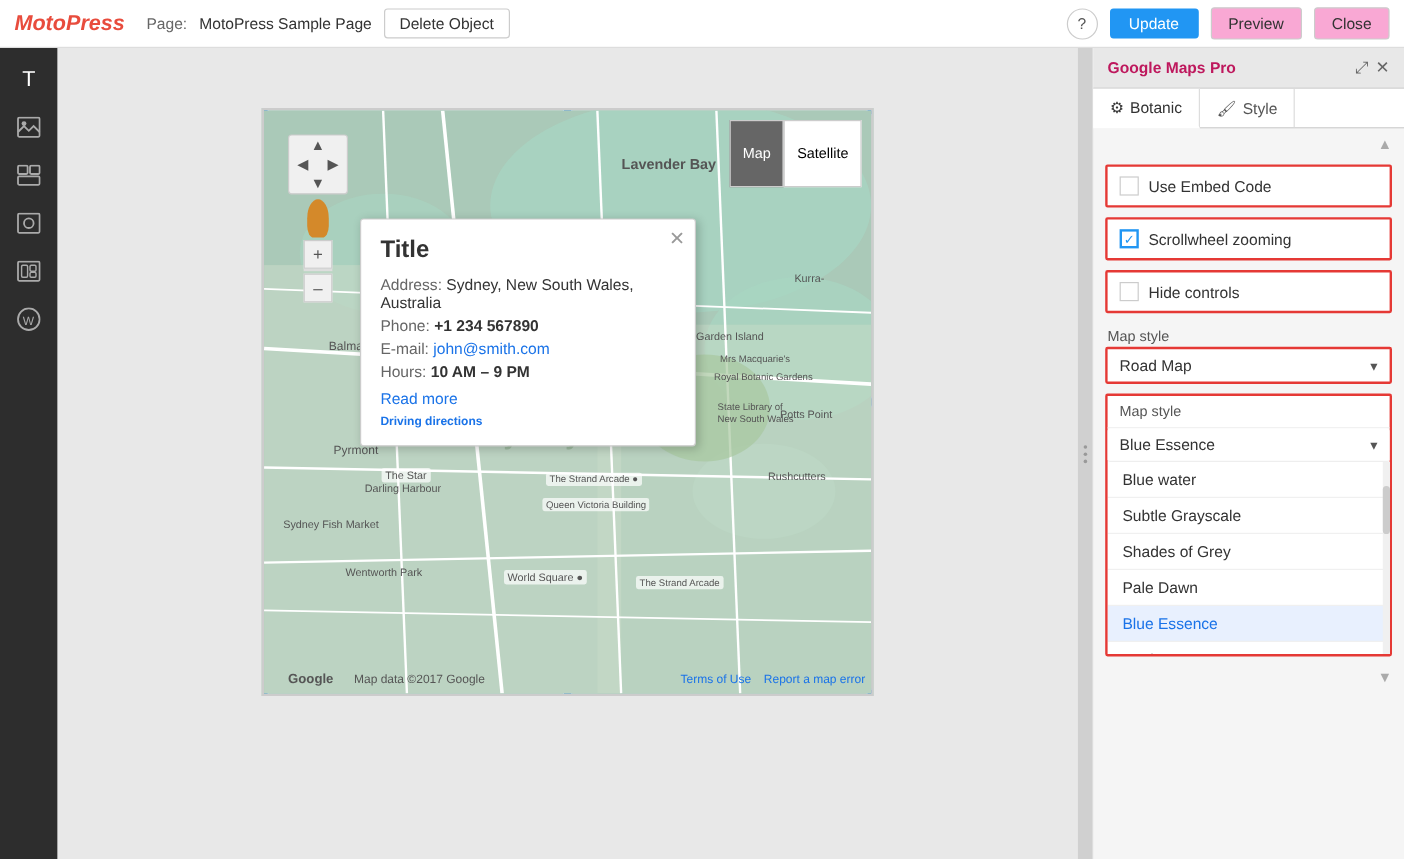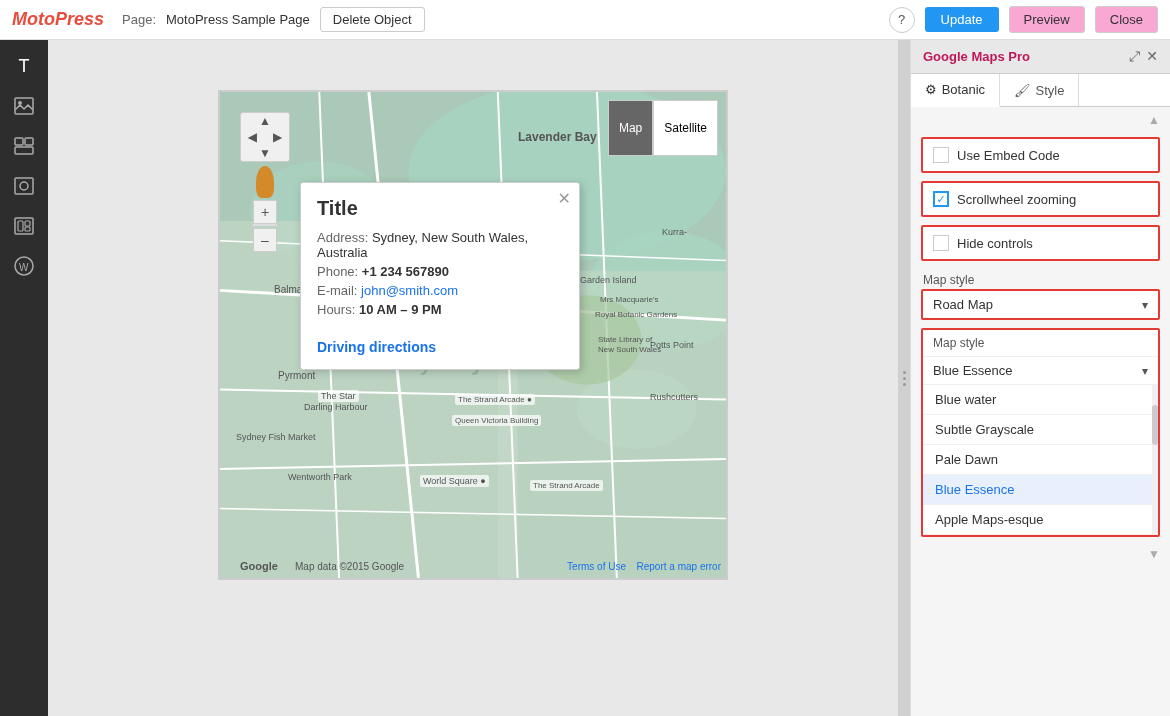--- a/index.html
+++ b/index.html
@@ -198,21 +198,21 @@
       font-size: 16px;
       color: #999;
     }
     .popup-title { font-size: 20px; font-weight: bold; margin-bottom: 10px; color: #333; }
     .popup-field { font-size: 13px; margin-bottom: 4px; color: #333; }
     .popup-field .label { color: #666; }
     .popup-field .value { color: #333; }
     .popup-field .link { color: #1a73e8; text-decoration: none; }
     .popup-field .bold { font-weight: bold; }
     .popup-read-more { color: #1a73e8; text-decoration: none; font-size: 13px; display: block; margin-top: 8px; }
-    .popup-directions { color: #1a73e8; text-decoration: none; font-size: 14px; display: block; margin-top: 22px; font-weight: bold; }
+    .popup-directions { color: #1a73e8; text-decoration: none; font-size: 10px; display: block; margin-top: 6px; font-weight: bold; }
 
     
     .map-marker {
       position: absolute;
       top: 200px;
       left: 280px;
       width: 28px; height: 24px;
       background: #c0392b;
       border-radius: 3px;
       display: flex; align-items: center; justify-content: center;
@@ -555,21 +555,21 @@
         <span class="map-text road-label" style="top:298px;left:98px;font-size:9px;">The Star</span>
         <span class="map-text" style="top:340px;left:16px;font-size:9px;">Sydney Fish Market</span>
         <span class="map-text" style="top:310px;left:68px;font-size:9px;margin-left:16px;">Darling Harbour</span>
         <span class="map-text" style="top:258px;left:185px;font-size:22px;font-weight:bold;color:#8aaa88;opacity:0.6;">Sydney</span>
         <span class="map-text" style="top:380px;left:68px;font-size:9px;">Wentworth Park</span>
         <span class="map-text road-label" style="top:383px;left:200px;font-size:9px;">World Square ●</span>
         <span class="map-text" style="top:183px;left:360px;font-size:9px;">Garden Island</span>
         <span class="map-text" style="top:218px;left:375px;font-size:8px;">Royal Botanic Gardens</span>
         <span class="map-text" style="top:248px;left:430px;font-size:9px;">Potts Point</span>
         <span class="map-text" style="top:203px;left:380px;font-size:8px;">Mrs Macquarie's</span>
-        <span class="map-text" style="top:300px;left:430px;font-size:9px;">Rushcutters</span>
+        <span class="map-text" style="top:300px;left:420px;font-size:9px;">Rushcutters</span>
         <span class="map-text road-label" style="top:323px;left:232px;font-size:8px;">Queen Victoria Building</span>
         <span class="map-text road-label" style="top:302px;left:235px;font-size:8px;">The Strand Arcade ●</span>
         <span class="map-text" style="top:243px;left:378px;font-size:8px;">State Library of</span>
         <span class="map-text" style="top:253px;left:378px;font-size:8px;">New South Wales</span>
         <span class="map-text road-label" style="top:388px;left:310px;font-size:8px;">The Strand Arcade</span>
 
         <div class="map-type-ctrl">
           <button class="map-type-btn active">Map</button>
           <button class="map-type-btn">Satellite</button>
         </div>
@@ -615,25 +615,26 @@
             <span class="bold"> </span><span class="bold">+1 234 567890</span>
           </div>
           <div class="popup-field">
             <span class="label">E-mail:</span>
             <span> </span><a class="link" href="#">john@smith.com</a>
           </div>
           <div class="popup-field">
             <span class="label">Hours:</span>
             <span class="bold"> </span><span class="bold">10 AM – 9 PM</span>
           </div>
+          <a class="popup-read-more" href="#">Read more</a>
           <a class="popup-directions" href="#">Driving directions</a>
         </div>
 
         <div class="gmap-watermark">Google</div>
-        <div class="gmap-copyright">Map data ©2015 Google</div>
+        <div class="gmap-copyright">Map data ©2017 Google</div>
         <div class="gmap-terms">Terms of Use</div>
         <div class="gmap-report">Report a map error</div>
       </div>
     </div>
   </div>
 
   <div id="canvas-resize">
     <div class="resize-dots">
       <div class="resize-dot"></div>
       <div class="resize-dot"></div>
@@ -696,20 +697,21 @@
         <div class="mapstyle-header">
           <span class="section-label" style="padding:0;">Map style</span>
         </div>
         <div class="dropdown-row" style="border:none;border-bottom:1px solid #eee;">
           <span class="dropdown-value">Blue Essence</span>
           <span class="dropdown-arrow">▾</span>
         </div>
         <div class="mapstyle-list">
           <div class="mapstyle-item">Blue water</div>
           <div class="mapstyle-item">Subtle Grayscale</div>
+          <div class="mapstyle-item">Shades of Grey</div>
           <div class="mapstyle-item">Pale Dawn</div>
           <div class="mapstyle-item selected">Blue Essence</div>
           <div class="mapstyle-item">Apple Maps-esque</div>
           <div class="mapstyle-scrollbar">
             <div class="mapstyle-thumb"></div>
           </div>
         </div>
       </div>
 
       <div style="display:flex;justify-content:flex-end;margin-top:2px;">

